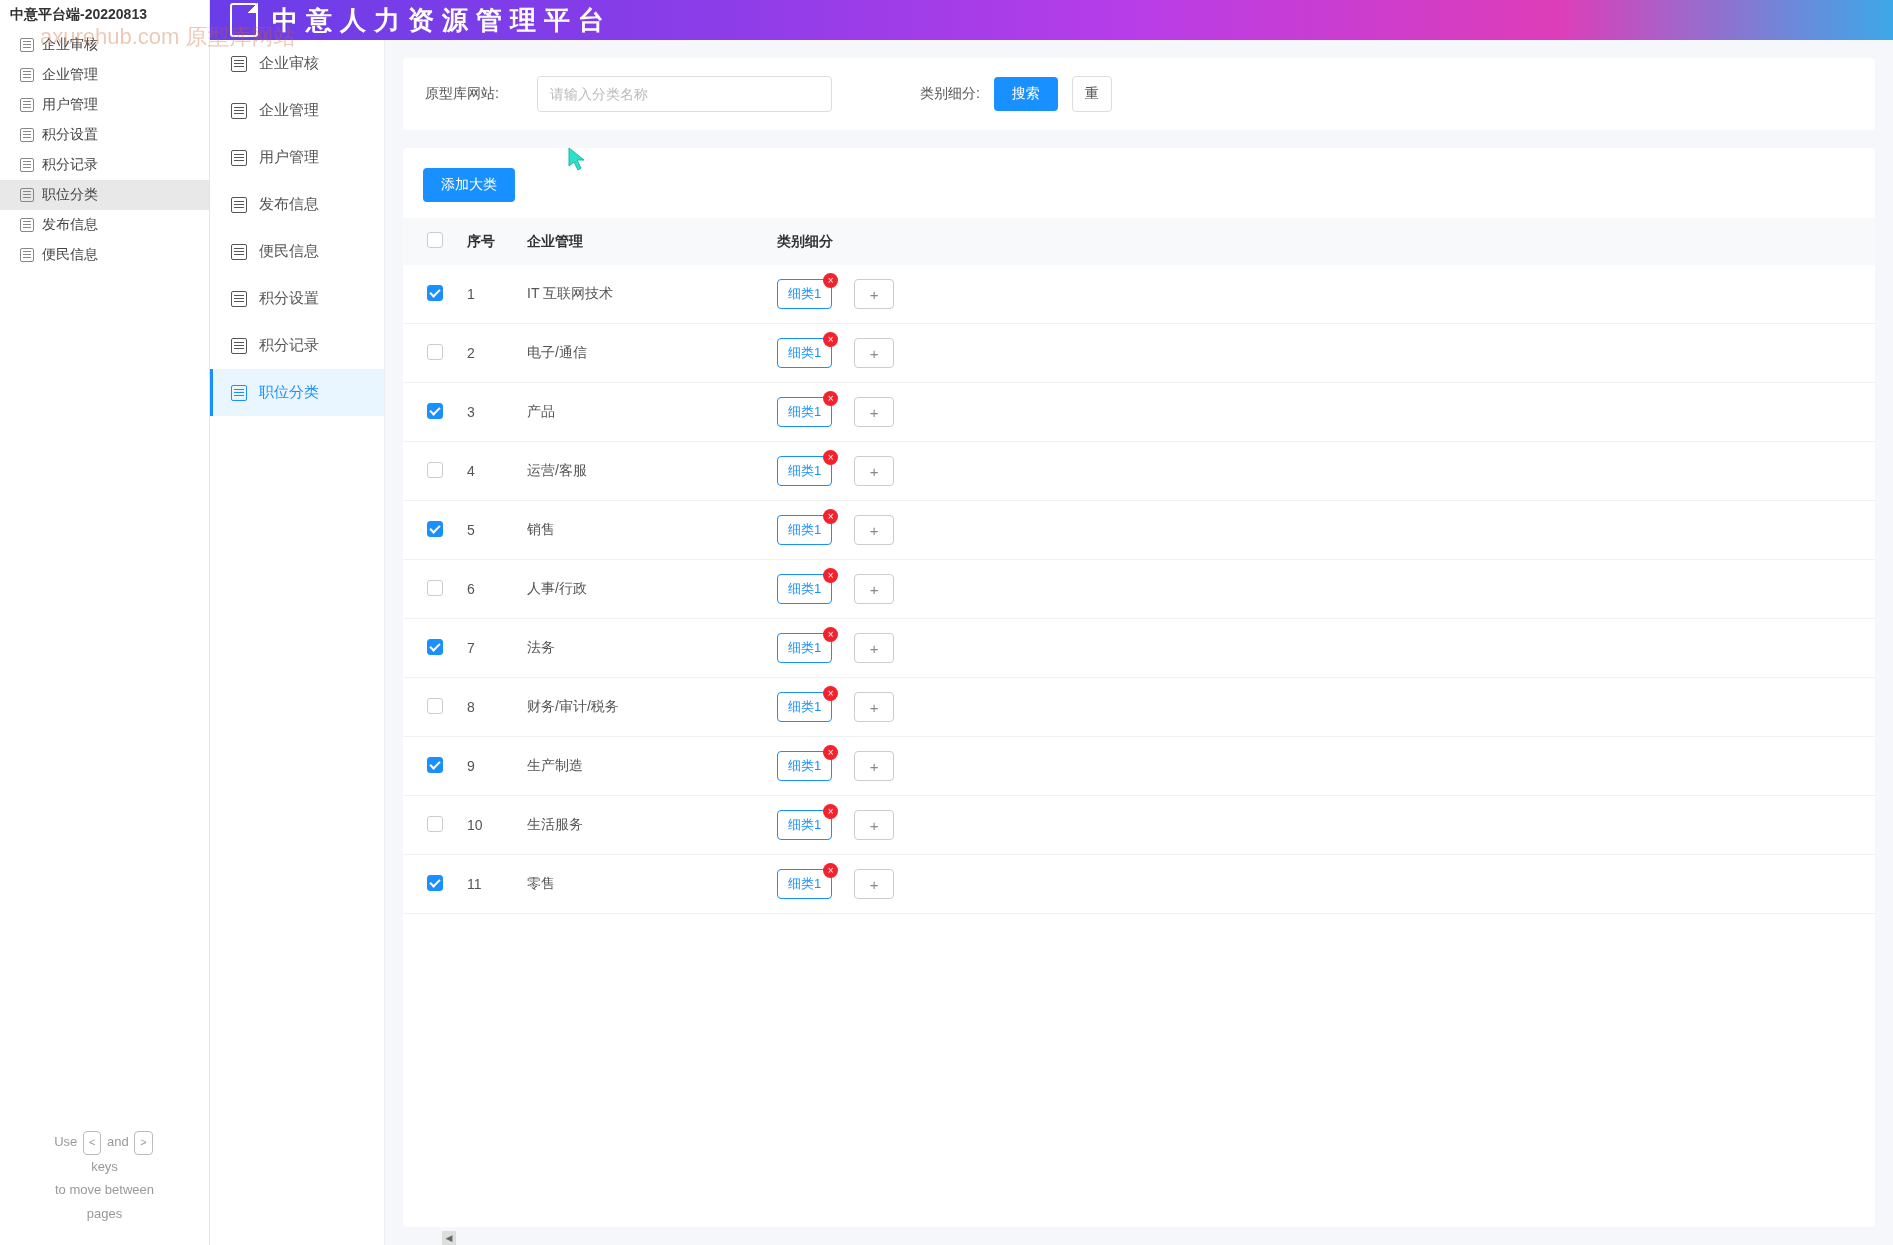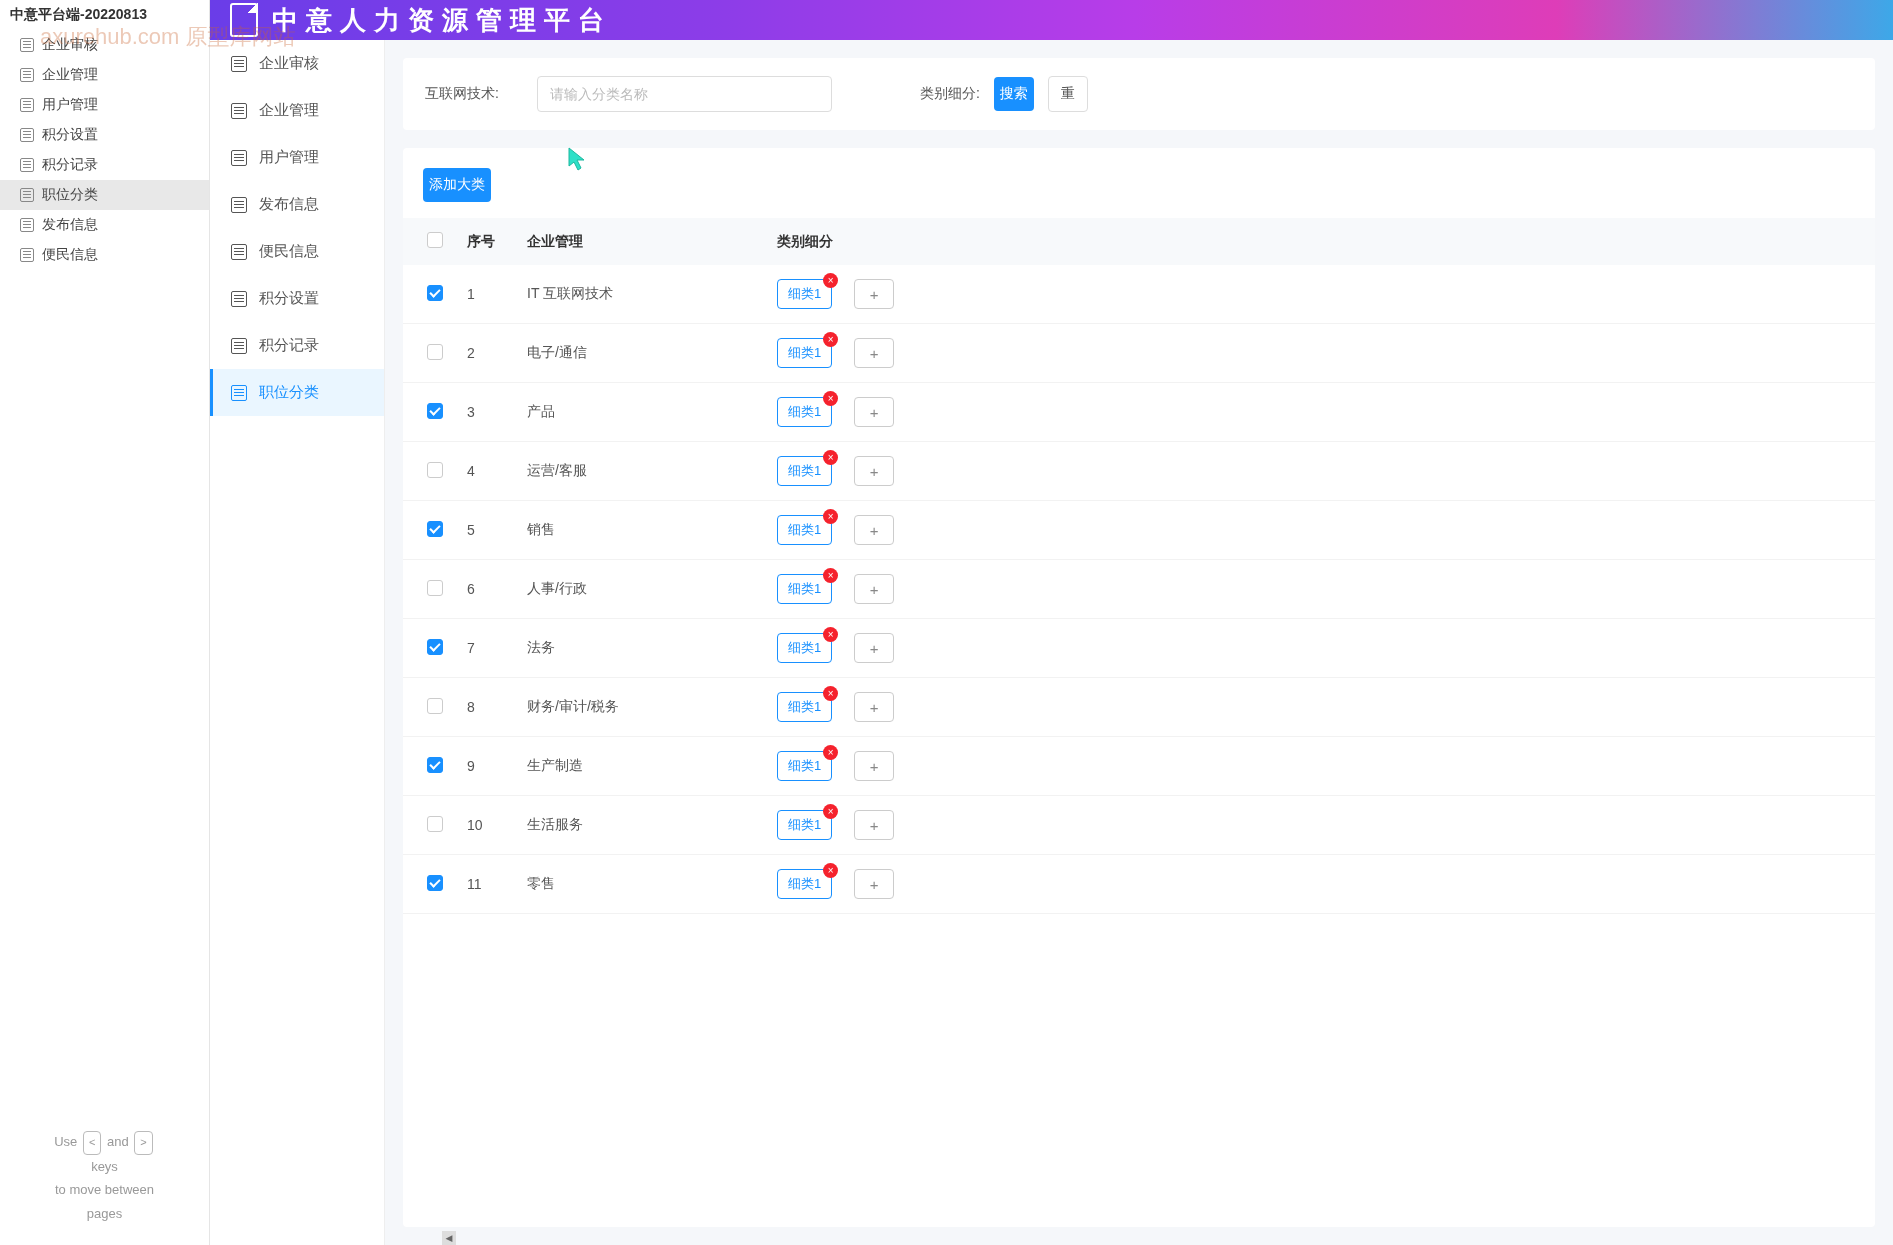--- a/index.html
+++ b/index.html
@@ -41,21 +41,21 @@
     .cursor-pointer { position: absolute; left: 357px; top: 146px; z-index: 10; }
     
     
     .content { flex: 1; background: #f5f7fa; padding: 0; overflow: hidden; display: flex; flex-direction: column; }
     
     .search-bar { background: #fff; margin: 18px 18px 0 18px; padding: 18px 22px; border-radius: 4px; display: flex; align-items: center; gap: 14px; }
     .search-label { color: #555; font-size: 14px; white-space: nowrap; }
     .search-input { flex: 0 0 295px; height: 36px; border: 1px solid #ddd; border-radius: 4px; padding: 12px 12px; font-size: 14px; margin-left: 24px; }
     .search-input::placeholder { color: #bbb; }
     .search-gap { flex: 1; max-width: 60px; }
-    .btn-primary { background: #1890ff; color: #fff; border: none; border-radius: 4px; padding: 8px 6px; font-size: 14px; cursor: pointer; }
+    .btn-primary { background: #1890ff; color: #fff; border: none; border-radius: 4px; padding: 8px 18px; font-size: 14px; cursor: pointer; }
     .btn-default { border: 1px solid #ddd; background: #fff; border-radius: 4px; padding: 8px 12px; font-size: 14px; cursor: pointer; color: #555; }
     
     .table-panel { background: #fff; margin: 18px; border-radius: 4px; padding: 20px 0 0 0; flex: 1; overflow: hidden; display: flex; flex-direction: column; }
     .add-btn-row { padding: 0 20px 16px 20px; }
     
     .table-wrap { flex: 1; overflow-y: auto; }
     .table { width: 100%; border-collapse: collapse; }
     .table th { background: #f7f9fb; padding: 14px 12px; text-align: left; font-weight: bold; color: #333; font-size: 14px; }
     .table th:first-child { padding-left: 24px; width: 50px; }
     .table th:nth-child(2) { width: 60px; }
@@ -171,21 +171,21 @@
             <span>积分记录</span>
           </div>
           <div class="sidenav-item active">
             <span class="sidenav-icon"></span>
             <span>职位分类</span>
           </div>
         </div>
 
       <div class="content">
         <div class="search-bar">
-          <span class="search-label">互联网技术:</span>
+          <span class="search-label">原型库网站:</span>
           <input class="search-input" placeholder="请输入分类名称" style="">
           <div class="search-gap"></div>
           <span class="search-label">类别细分:</span>
           <button class="btn-primary">搜索</button>
           <button class="btn-default">重</button>
         </div>
 
         <div class="table-panel">
           <div class="add-btn-row">
             <button class="btn-primary">添加大类</button>

